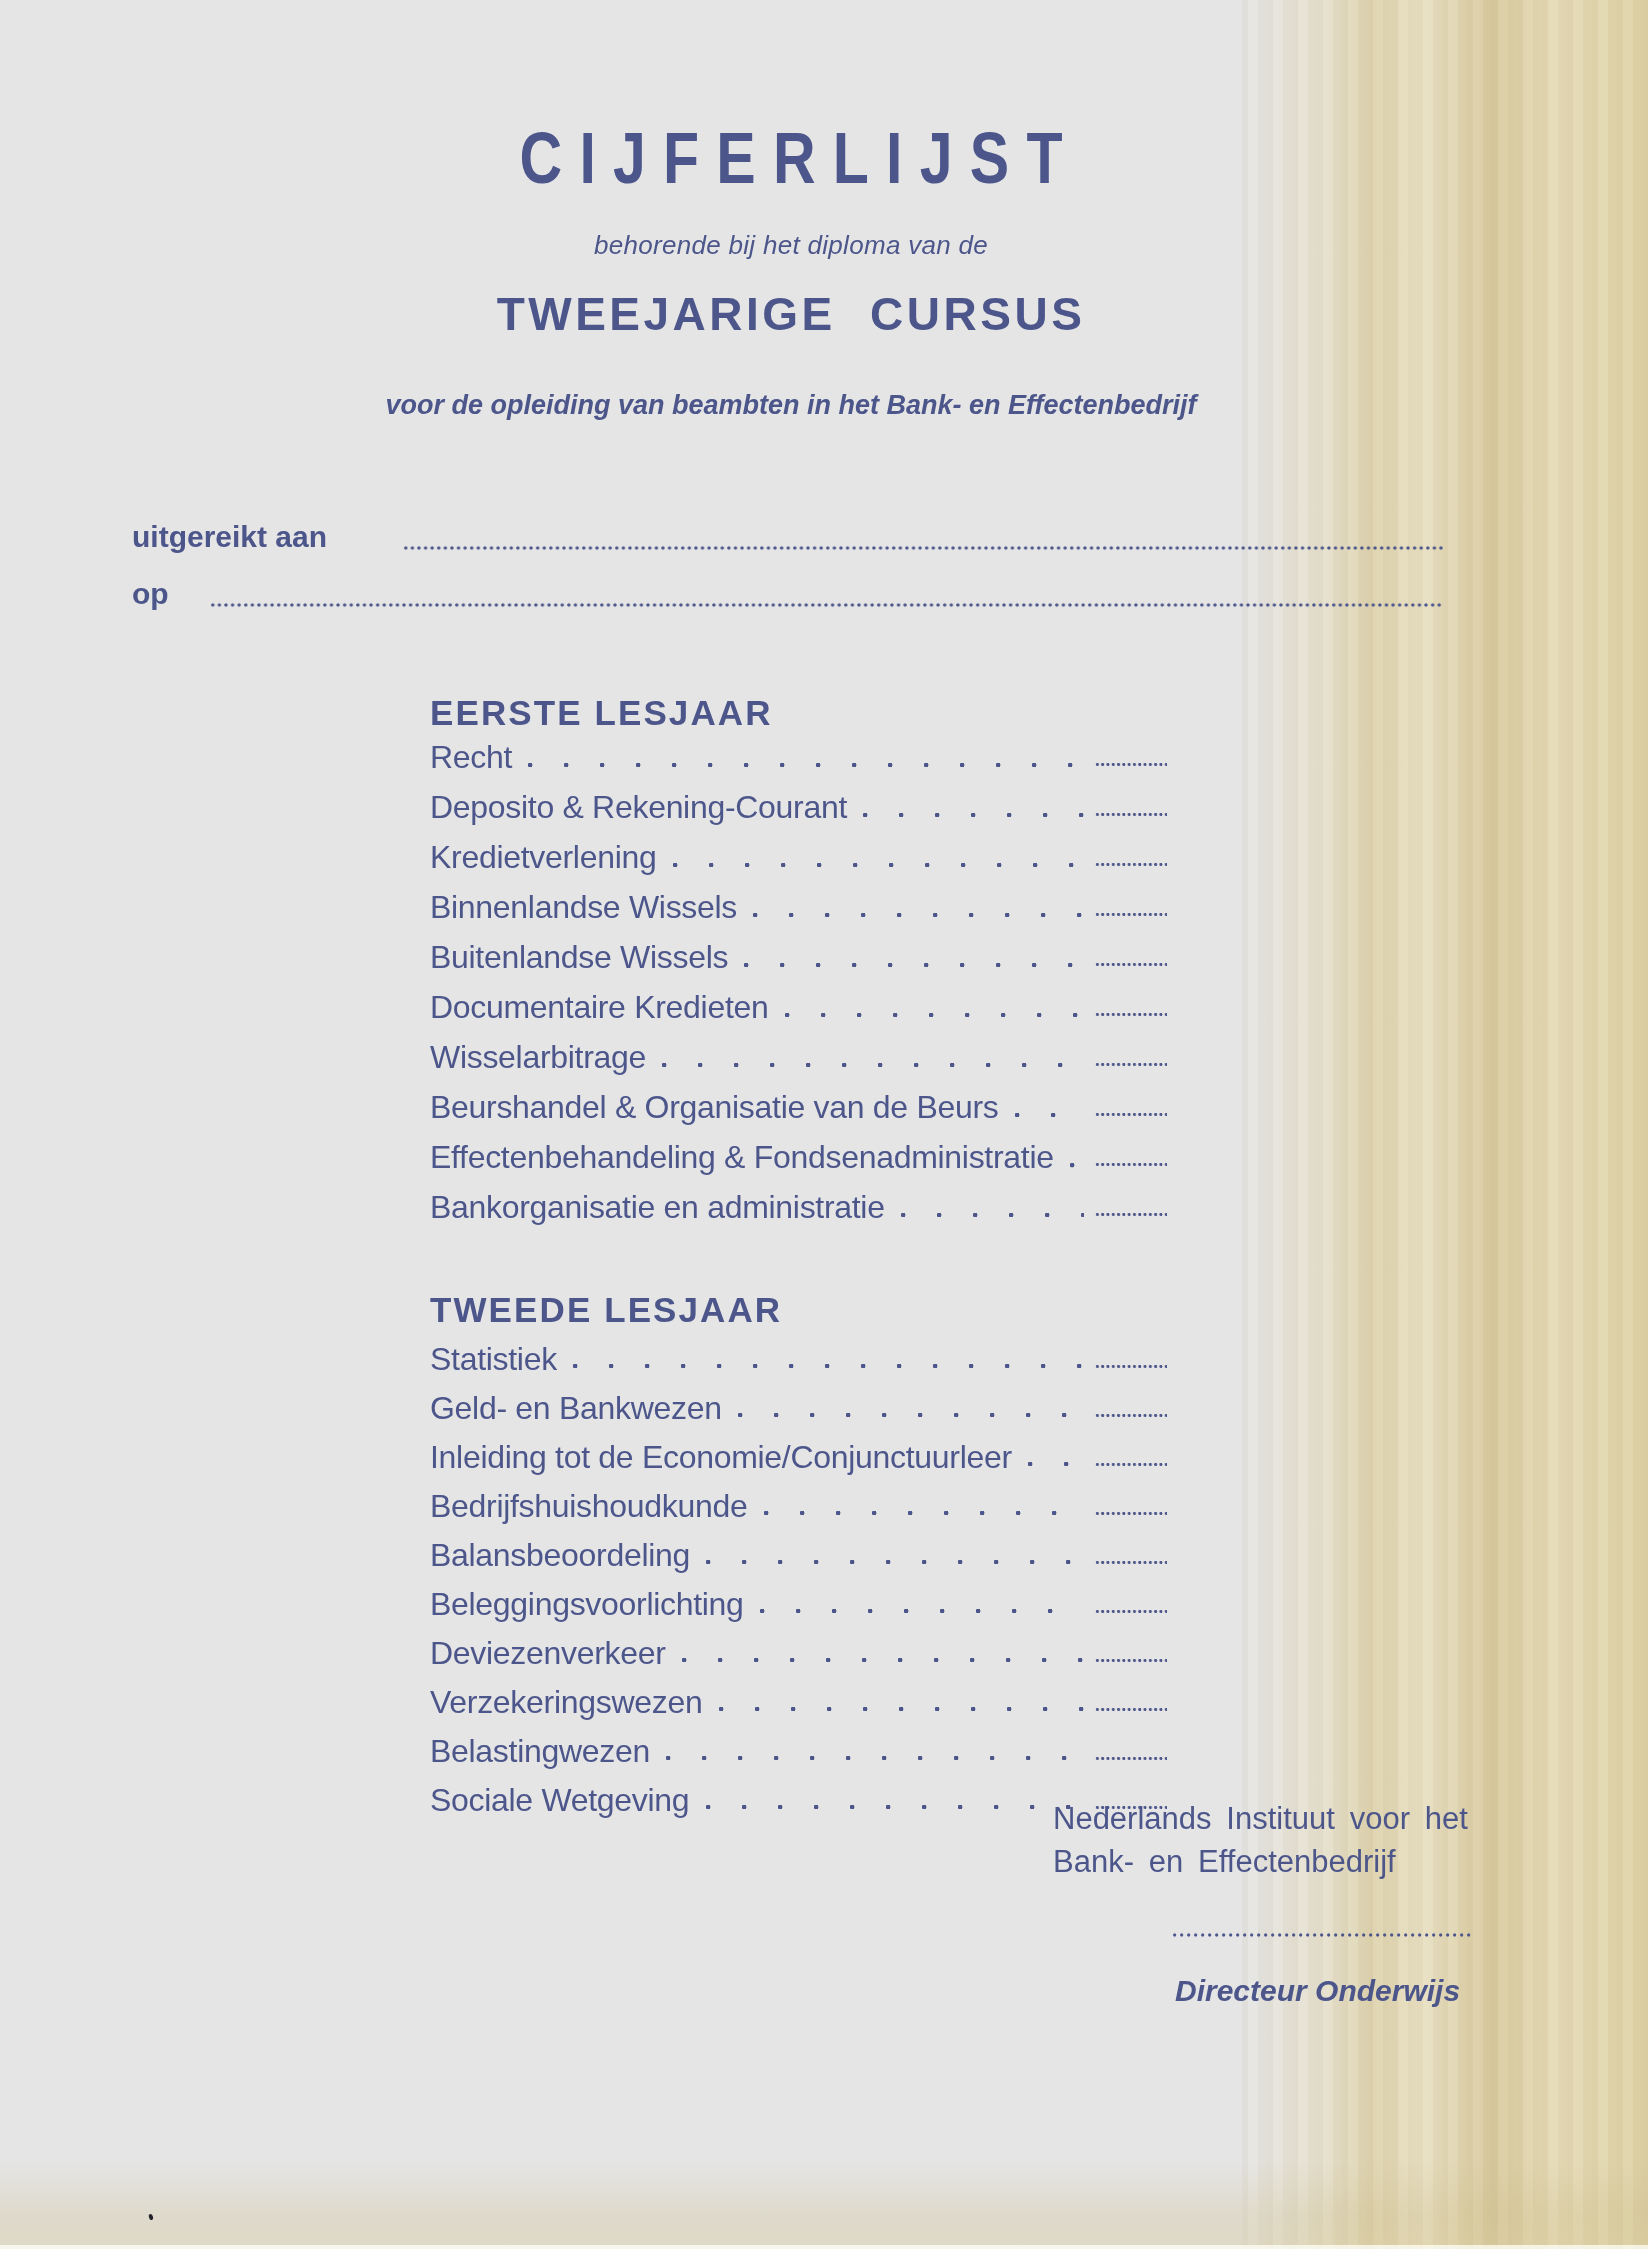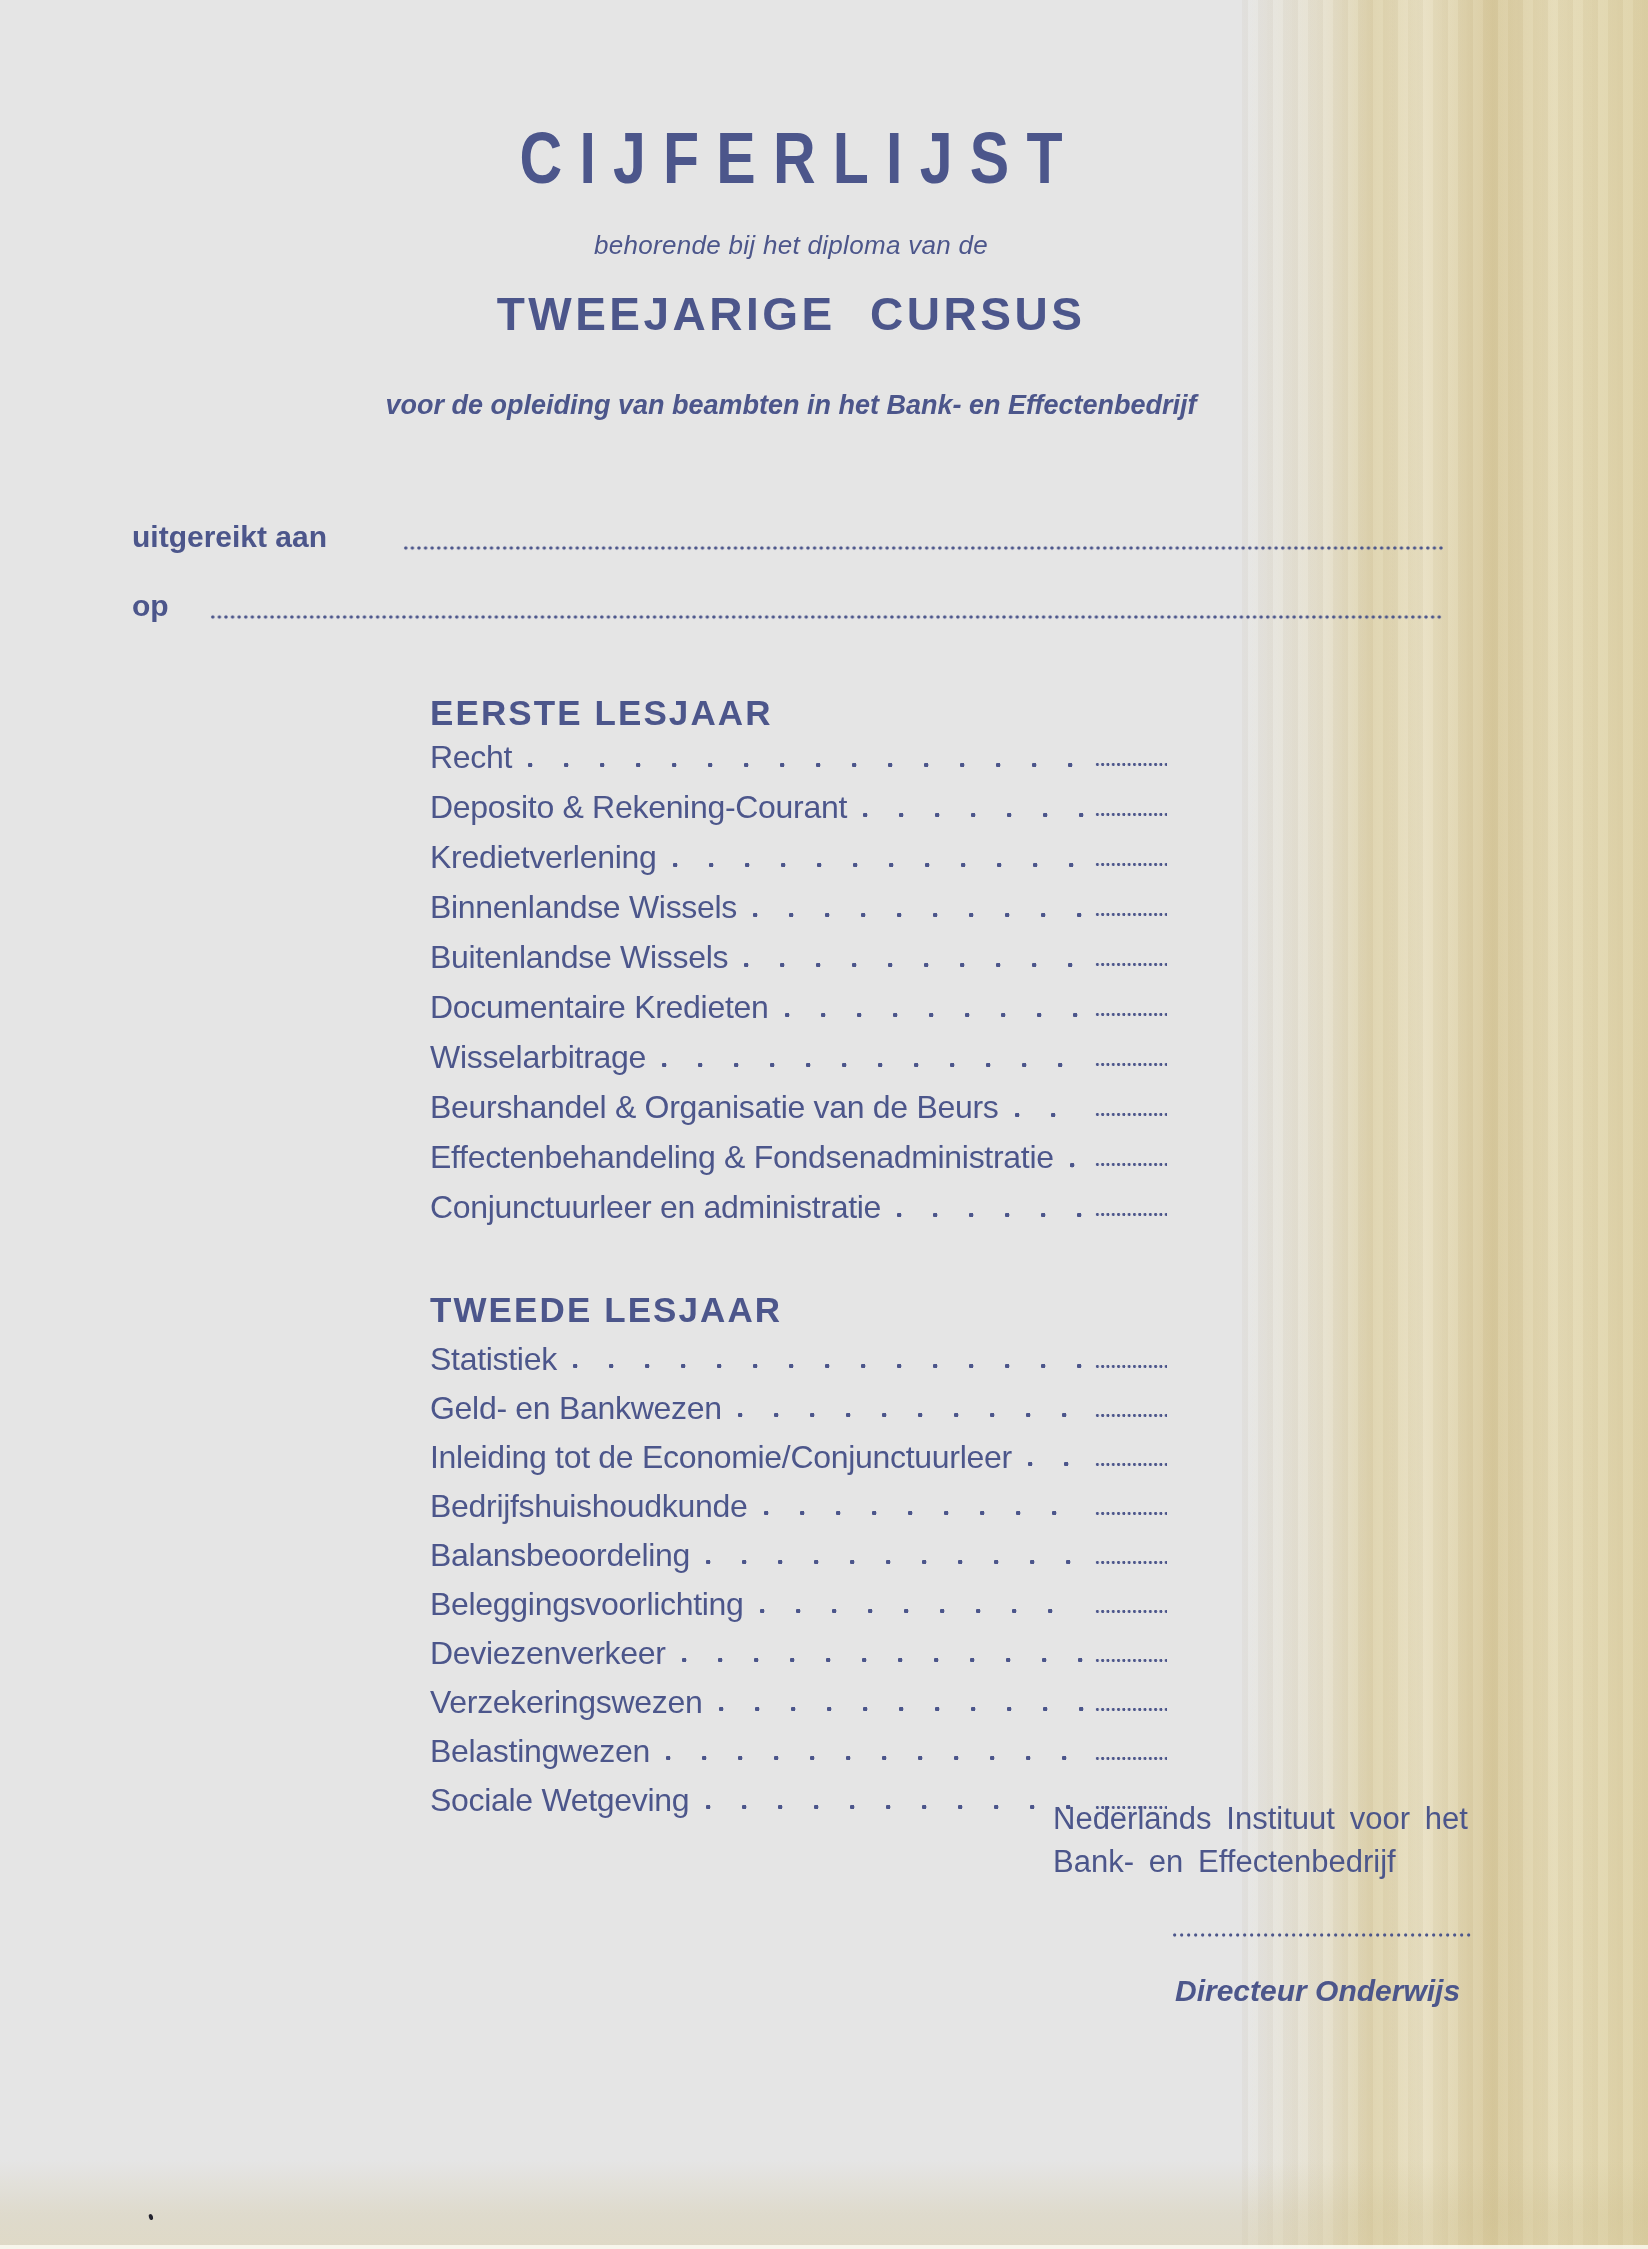--- a/index.html
+++ b/index.html
@@ -55,21 +55,21 @@
   .subtitle1 { top:230px; font-size:26px; font-style:italic; letter-spacing:0.3px; }
   .course   { top:287px; font-size:46px; font-weight:bold; letter-spacing:3.5px; word-spacing:18px; }
   .subtitle2 { top:390px; font-size:27px; font-style:italic; font-weight:bold; }
 
   
   .issued-row {
     position:absolute; left:132px; width:1312px; height:50px;
     display:flex; align-items:flex-end;
   }
   .issued-row.to { top:509px;gap:44px; }
-  .issued-row.on { top:578px;gap:32px; }
+  .issued-row.on { top:566px;gap:32px; }
   .issued-row .lbl { font-size:30px; font-weight:bold; line-height:44px; white-space:nowrap; }
   .fill {
     flex:1; height:5.6px; margin-bottom:8.3px;
     background-image:radial-gradient(circle at 2.8px 2.8px, #4c568b 1.4px, rgba(76,86,139,0) 1.8px);
     background-size:6.6px 5.6px; background-repeat:repeat-x;
   }
   .issued-row.to .fill { margin-left:32px; }
   .issued-row.on .fill { margin-left:9.7px; }
 
   
@@ -172,21 +172,21 @@
         <span class="subject">Beurshandel &amp; Organisatie van de Beurs</span>
         <span class="leader"></span>
         <span class="grade"></span>
       </div>
       <div class="row">
         <span class="subject">Effectenbehandeling &amp; Fondsenadministratie</span>
         <span class="leader"></span>
         <span class="grade"></span>
       </div>
       <div class="row">
-        <span class="subject">Conjunctuurleer en administratie</span>
+        <span class="subject">Bankorganisatie en administratie</span>
         <span class="leader"></span>
         <span class="grade"></span>
       </div>
     </div>
 
     <div class="section-heading second">TWEEDE LESJAAR</div>
 
     <div class="rows-y2">
       <div class="row">
         <span class="subject">Statistiek</span>

